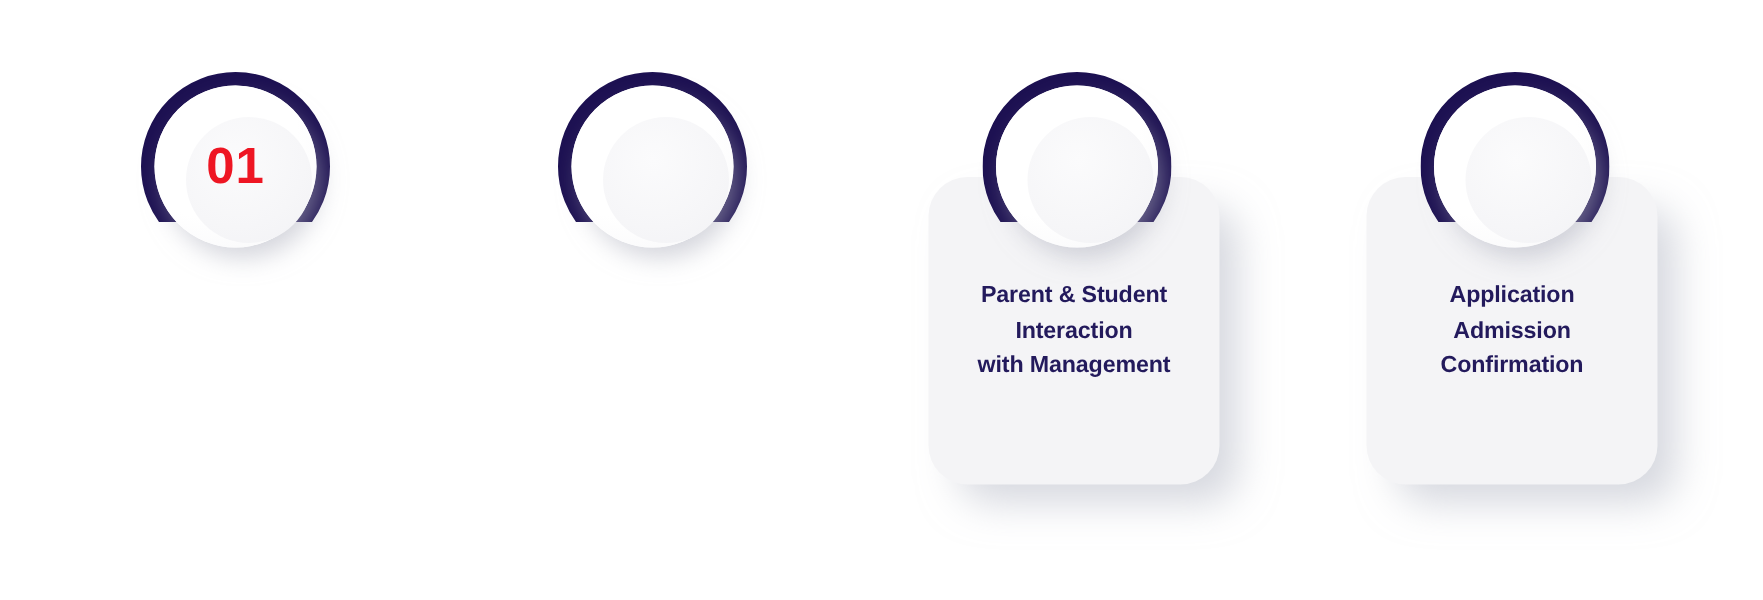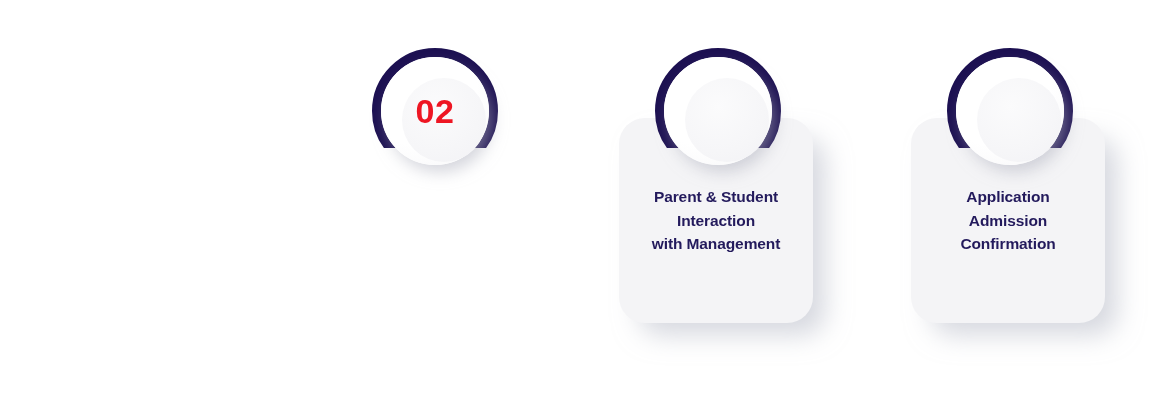--- a/index.html
+++ b/index.html
@@ -123,29 +123,35 @@
     font-weight: bold;
     letter-spacing: 0.5px;
   }
 </style>
 </head>
 <body>
 
 <div id="stepper">
 
   <div class="step" style="left:58px;">
+    <div class="badge">
+      <div class="badge-arc"></div>
+      <div class="badge-disc">
+        <div class="badge-inner"></div>
+      </div>
+      <div class="badge-number">01</div>
+    </div>
   </div>
 
   <div class="step" style="left:336px;">
     <div class="badge">
       <div class="badge-arc"></div>
       <div class="badge-disc">
         <div class="badge-inner"></div>
       </div>
-      <div class="badge-number">02</div>
     </div>
   </div>
 
   <div class="step" style="left:619px;">
     <div class="card">
       <div class="card-label">
         <div class="label-text">Parent &amp; Student
 Interaction
 with Management</div>
       </div>

